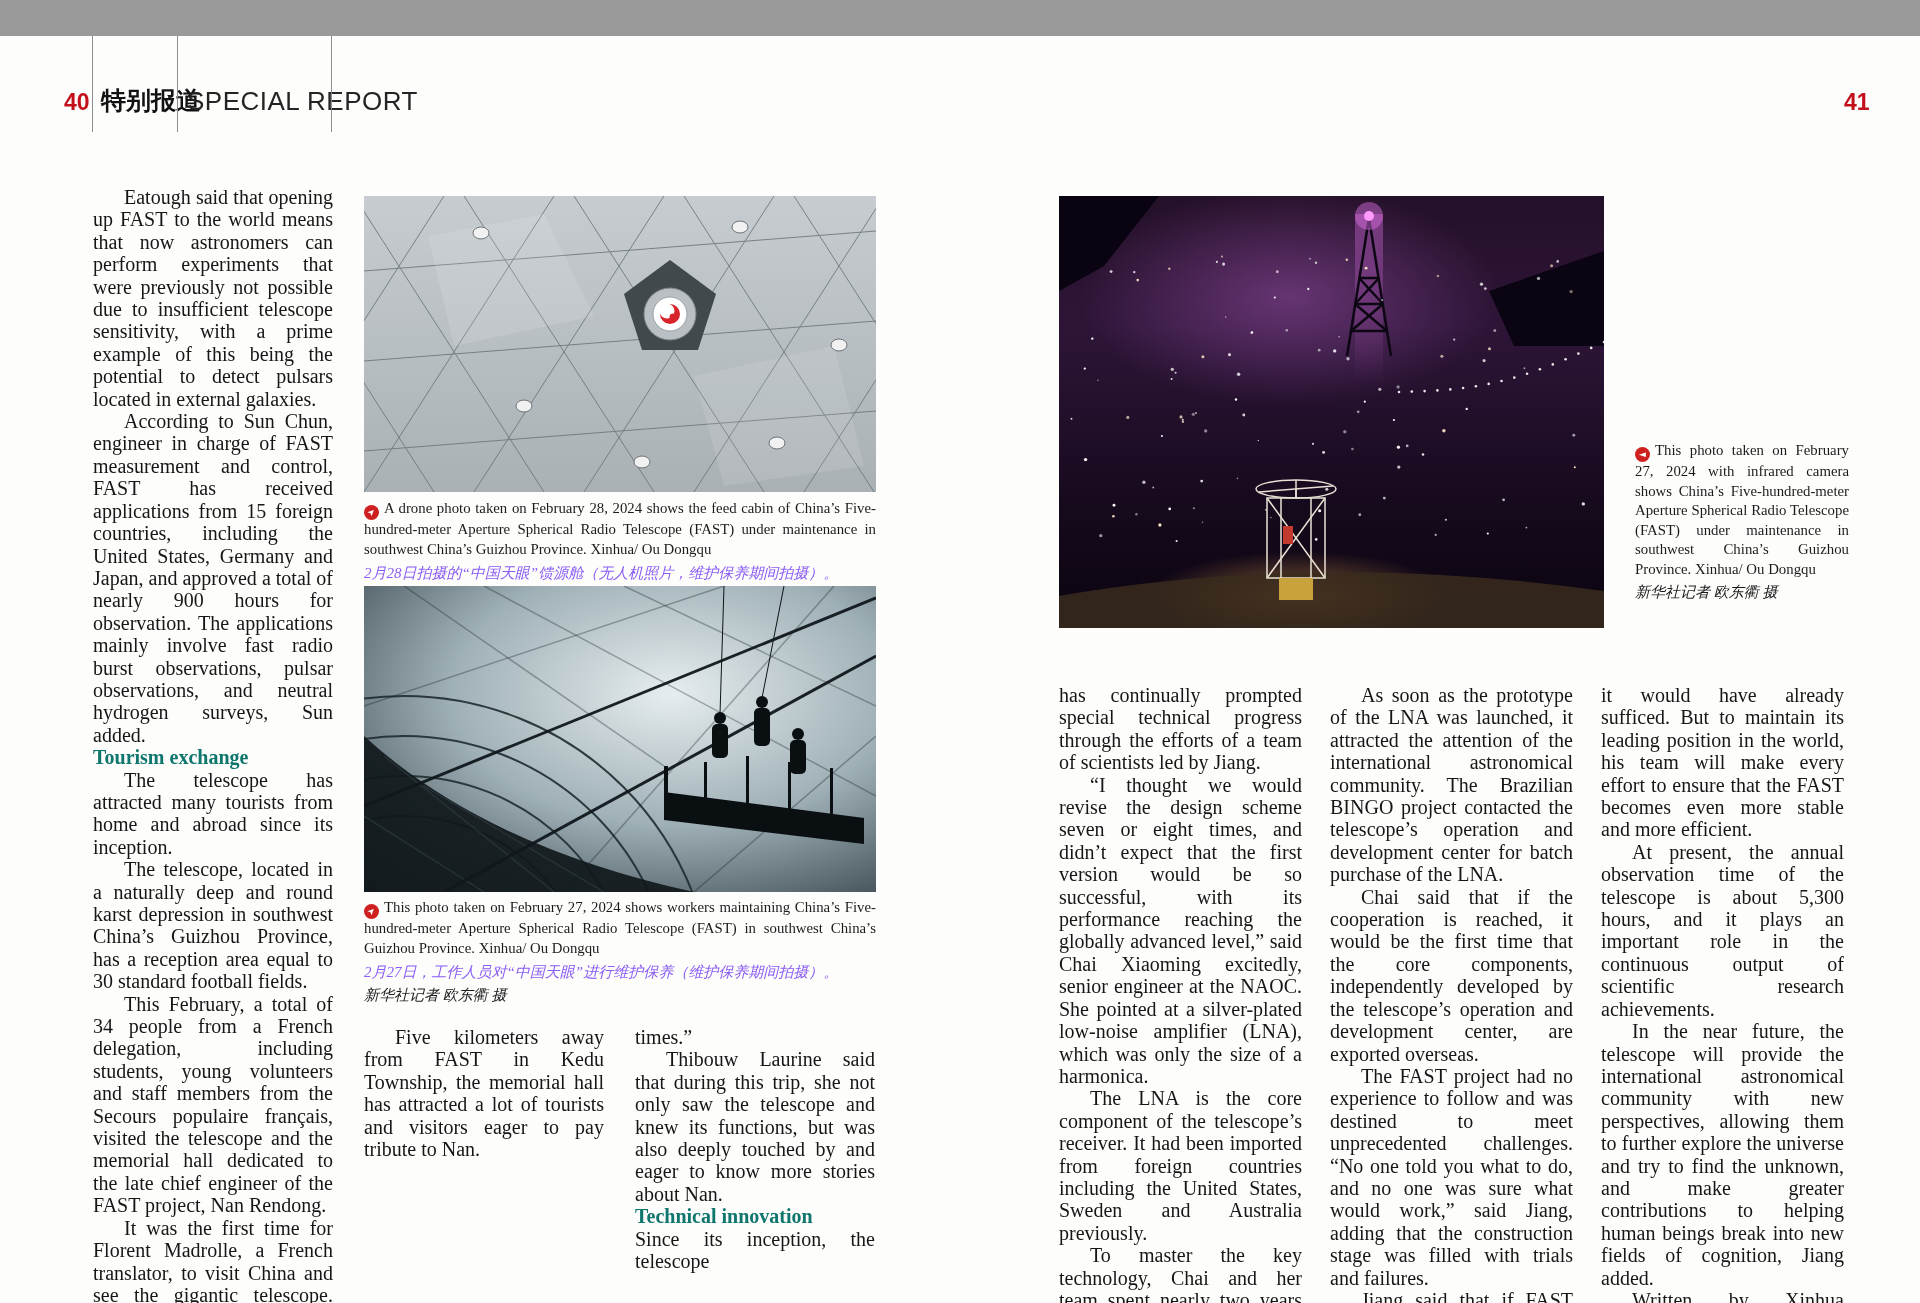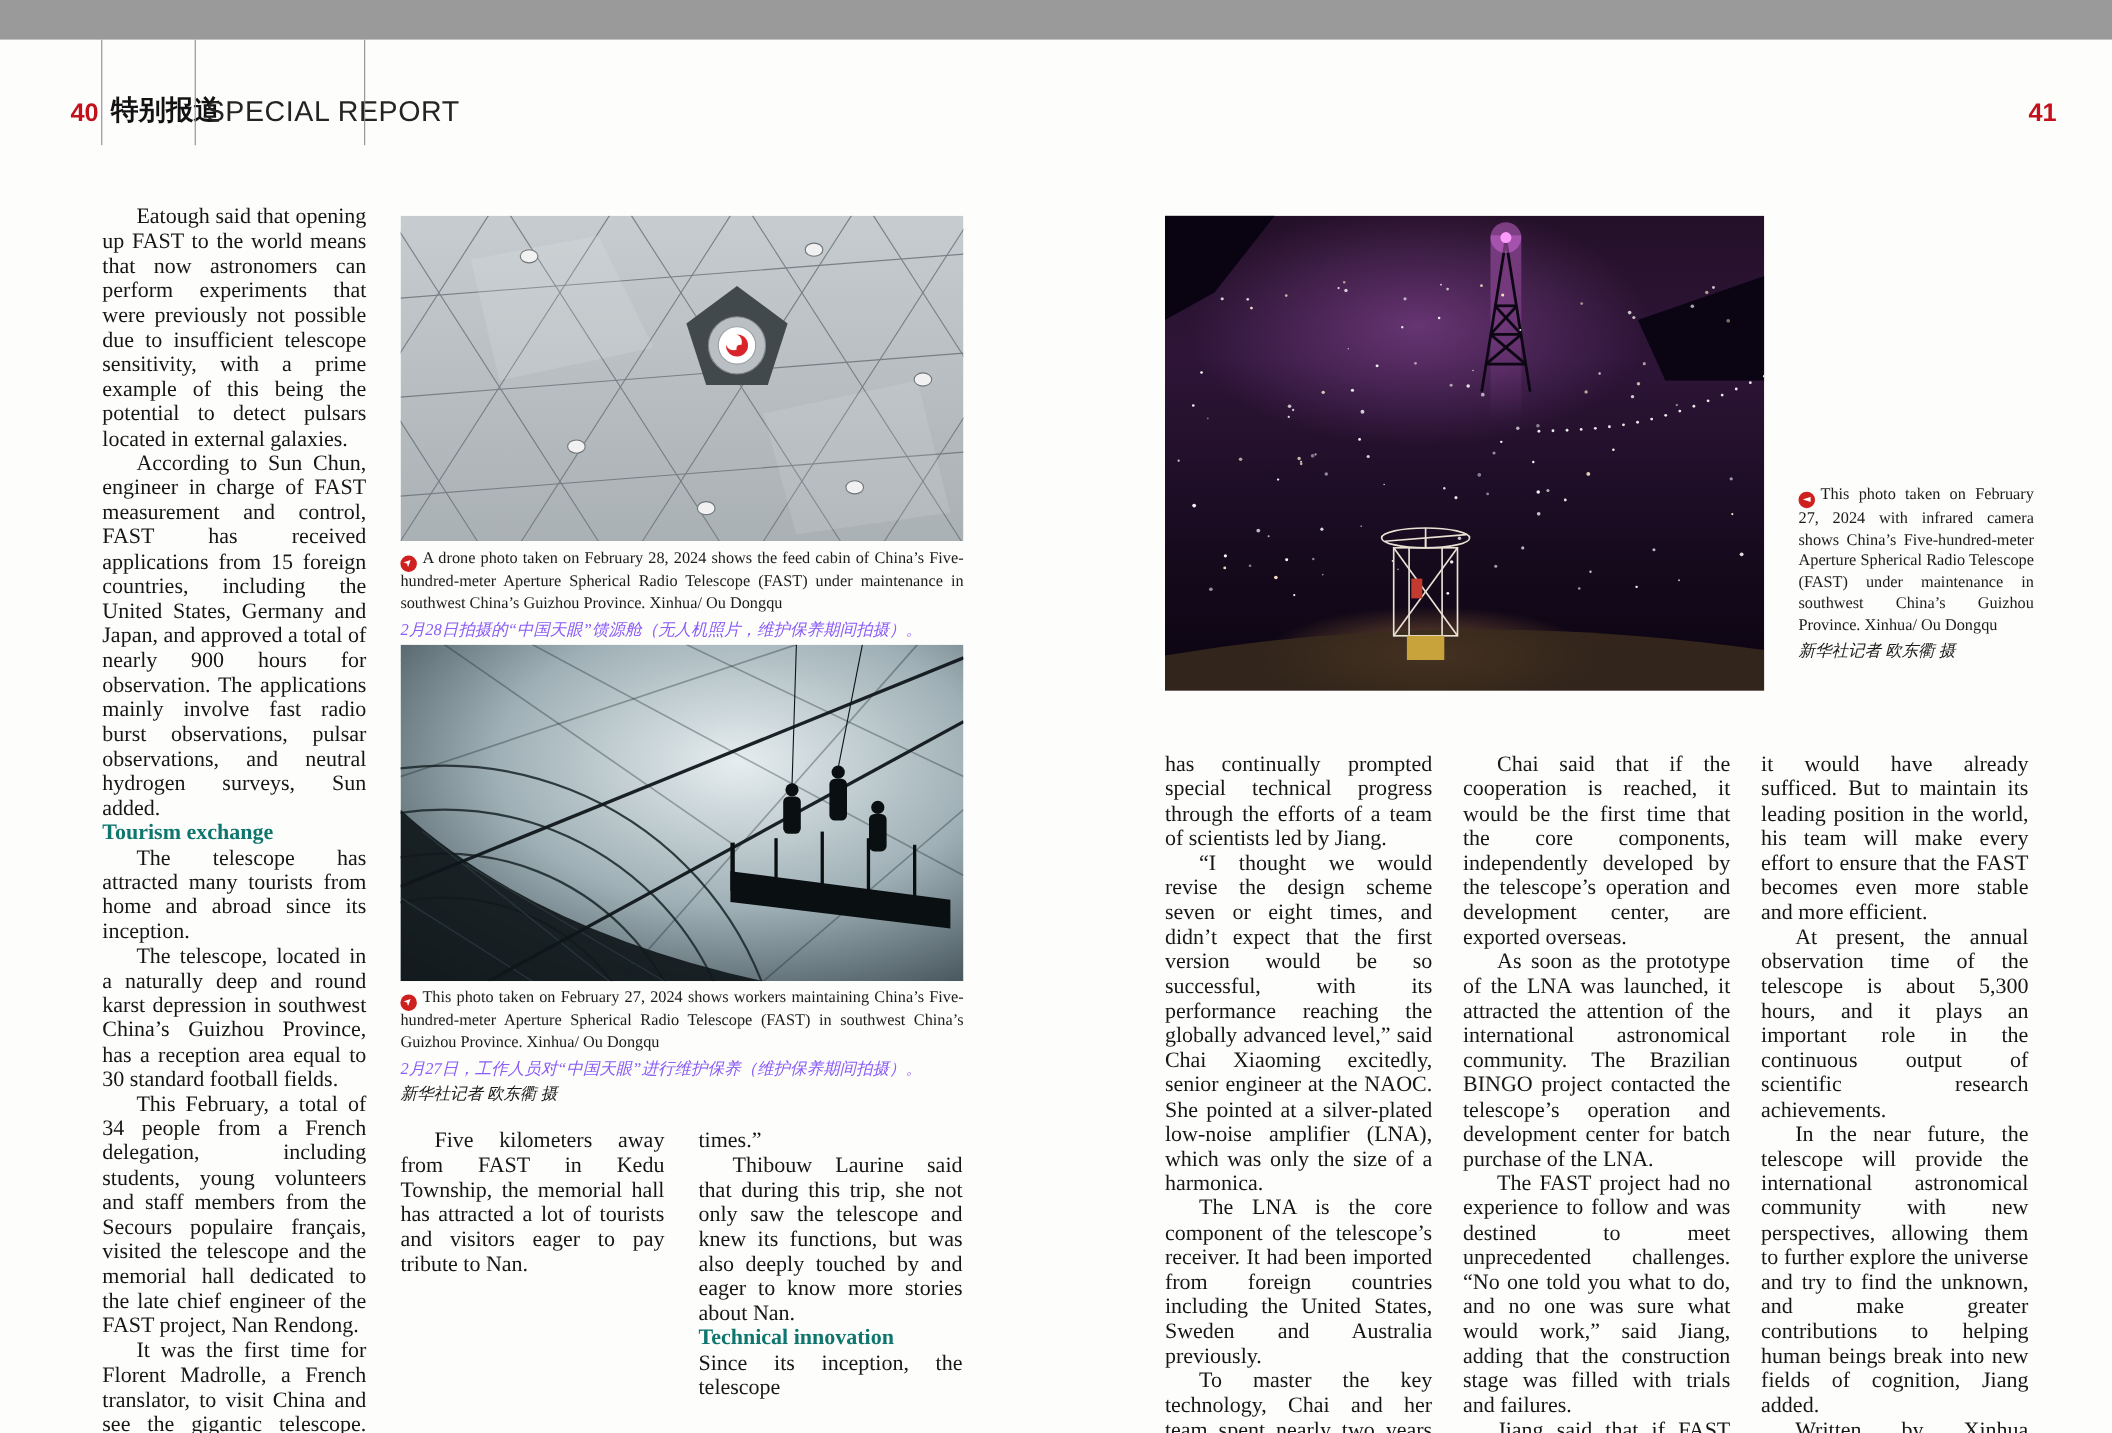--- a/index.html
+++ b/index.html
@@ -373,22 +373,22 @@
   <div class="col cont" style="left:1059px;top:648px;width:243px;">
     <div>
         <p>has continually prompted special technical progress through the efforts of a team of scientists led by Jiang.</p>
         <p>“I thought we would revise the design scheme seven or eight times, and didn’t expect that the first version would be so successful, with its performance reaching the globally advanced level,” said Chai Xiaoming excitedly, senior engineer at the NAOC. She pointed at a silver-plated low-noise amplifier (LNA), which was only the size of a harmonica.</p>
         <p>The LNA is the core component of the telescope’s receiver. It had been imported from foreign countries including the United States, Sweden and Australia previously.</p>
         <p>To master the key technology, Chai and her team spent nearly two years developing a high-performance domestic low-noise amplifier.</p>
       </div>
   </div>
   <div class="col" style="left:1330px;top:648px;width:243px;">
     <div>
+        <p>As soon as the prototype of the LNA was launched, it attracted the attention of the international astronomical community. The Brazilian BINGO project contacted the telescope’s operation and development center for batch purchase of the LNA.</p>
         <p>Chai said that if the cooperation is reached, it would be the first time that the core components, independently developed by the telescope’s operation and development center, are exported overseas.</p>
-        <p>As soon as the prototype of the LNA was launched, it attracted the attention of the international astronomical community. The Brazilian BINGO project contacted the telescope’s operation and development center for batch purchase of the LNA.</p>
         <p>The FAST project had no experience to follow and was destined to meet unprecedented challenges. “No one told you what to do, and no one was sure what would work,” said Jiang, adding that the construction stage was filled with trials and failures.</p>
         <p>Jiang said that if FAST was only regarded as a telescope or a piece of observational equipment,</p>
       </div>
   </div>
   <div class="col cont" style="left:1601px;top:648px;width:243px;">
     <div>
         <p>it would have already sufficed. But to maintain its leading position in the world, his team will make every effort to ensure that the FAST becomes even more stable and more efficient.</p>
         <p>At present, the annual observation time of the telescope is about 5,300 hours, and it plays an important role in the continuous output of scientific research achievements.</p>
         <p>In the near future, the telescope will provide the international astronomical community with new perspectives, allowing them to further explore the universe and try to find the unknown, and make greater contributions to helping human beings break into new fields of cognition, Jiang added.</p>
       </div>

